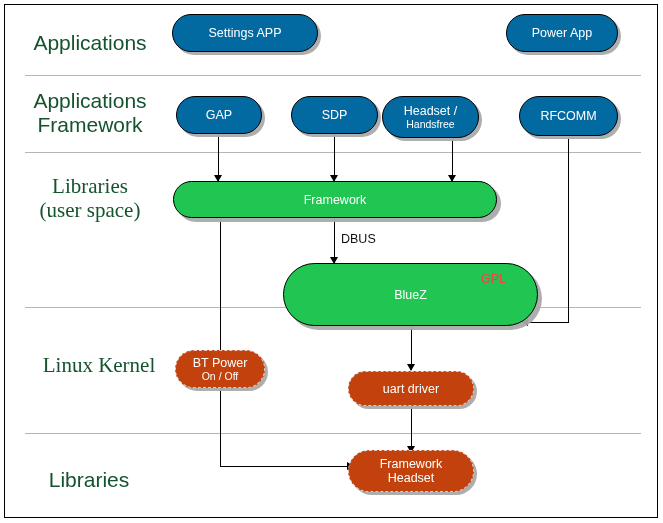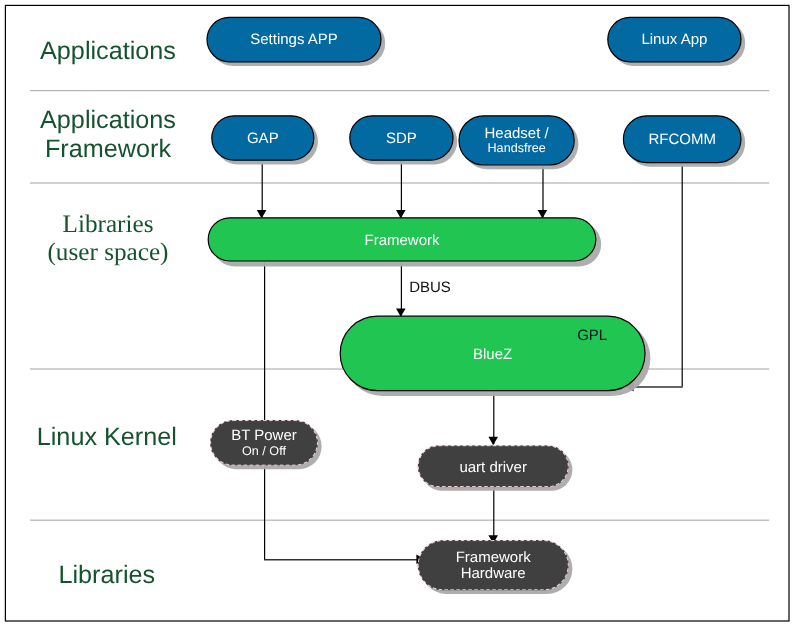--- a/index.html
+++ b/index.html
@@ -22,25 +22,25 @@
   .pill{position:absolute;box-sizing:border-box;display:flex;flex-direction:column;
         align-items:center;justify-content:center;text-align:center;
         color:#fff;border:1.2px solid #000;}
   .pill .l1{font-size:12.5px;line-height:14px;}
   .pill .l2{font-size:10.5px;line-height:12px;}
 
   .pill-blue{background:#0369a1;border-radius:999px;
              box-shadow:3px 3px 0 0 rgba(170,170,170,.95);}
   .pill-green{background:#21c551;border-radius:999px;
               box-shadow:4px 4px 0 0 rgba(170,170,170,.95);}
-  .pill-red{background:#404040;border-radius:999px;
+  .pill-red{background:#c2410c;border-radius:999px;
             border:1.2px dashed #e8c8c8;
             box-shadow:3px 3px 0 0 rgba(170,170,170,.95);}
 
-  .badge{position:absolute;color:#0f172a;font-size:12.5px;}
+  .badge{position:absolute;color:#ef4444;font-size:12.5px;}
 
   
   .vline{position:absolute;width:0;border-left:1.4px solid #000;}
   .hline{position:absolute;height:0;border-top:1.4px solid #000;}
   .arrow-d{position:absolute;width:0;height:0;
            border-left:4.5px solid transparent;border-right:4.5px solid transparent;
            border-top:7px solid #000;}
   .arrow-l{position:absolute;width:0;height:0;
            border-top:4.5px solid transparent;border-bottom:4.5px solid transparent;
            border-right:7px solid #000;}
@@ -62,21 +62,21 @@
   <div class="divider" style="left:25px;top:433px;width:616px;"></div>
 
   <div class="layer-label" style="left:10px;top:31px;width:160px;">Applications</div>
 
   <div class="layer-label" style="left:10px;top:89px;width:160px;">Applications
 Framework</div>
 
   <div class="layer-label" style="left:4px;top:174px;width:172px;font-family:Liberation Serif, serif;">Libraries
 (user space)</div>
 
-  <div class="layer-label" style="left:6px;top:353px;width:166px;">Linux Kernel</div>
+  <div class="layer-label" style="left:16px;top:353px;width:166px;font-family:Liberation Serif, serif;">Linux Kernel</div>
 
   <div class="layer-label" style="left:6px;top:468px;width:166px;">Libraries</div>
 
   <div class="vline" style="left:218px;top:133px;height:48px;"></div>
   <div class="arrow-d" style="left:214px;top:175px;"></div>
 
   <div class="vline" style="left:334px;top:133px;height:48px;"></div>
   <div class="arrow-d" style="left:330px;top:175px;"></div>
 
   <div class="vline" style="left:452px;top:138px;height:43px;"></div>
@@ -98,21 +98,21 @@
 
   <div class="vline" style="left:220px;top:218px;height:248px;"></div>
   <div class="hline" style="left:220px;top:466px;width:128px;"></div>
   <div class="arrow-r" style="left:347px;top:462px;"></div>
 
   <div class="pill pill-blue" style="left:172px;top:14px;width:146px;height:38px;">
     <span class="l1">Settings APP</span>
   </div>
 
   <div class="pill pill-blue" style="left:506px;top:14px;width:112px;height:38px;">
-    <span class="l1">Linux App</span>
+    <span class="l1">Power App</span>
   </div>
 
   <div class="pill pill-blue" style="left:176px;top:96px;width:86px;height:38px;">
     <span class="l1">GAP</span>
   </div>
 
   <div class="pill pill-blue" style="left:291px;top:96px;width:87px;height:38px;">
     <span class="l1">SDP</span>
   </div>
 
@@ -138,16 +138,16 @@
     <span class="l1">BT Power</span>
     <span class="l2">On / Off</span>
   </div>
 
   <div class="pill pill-red" style="left:348px;top:371px;width:126px;height:35px;">
     <span class="l1">uart driver</span>
   </div>
 
   <div class="pill pill-red" style="left:348px;top:450px;width:126px;height:42px;">
     <span class="l1">Framework</span>
-    <span class="l1">Hardware</span>
+    <span class="l1">Headset</span>
   </div>
 
 </div>
 
 </body></html>

